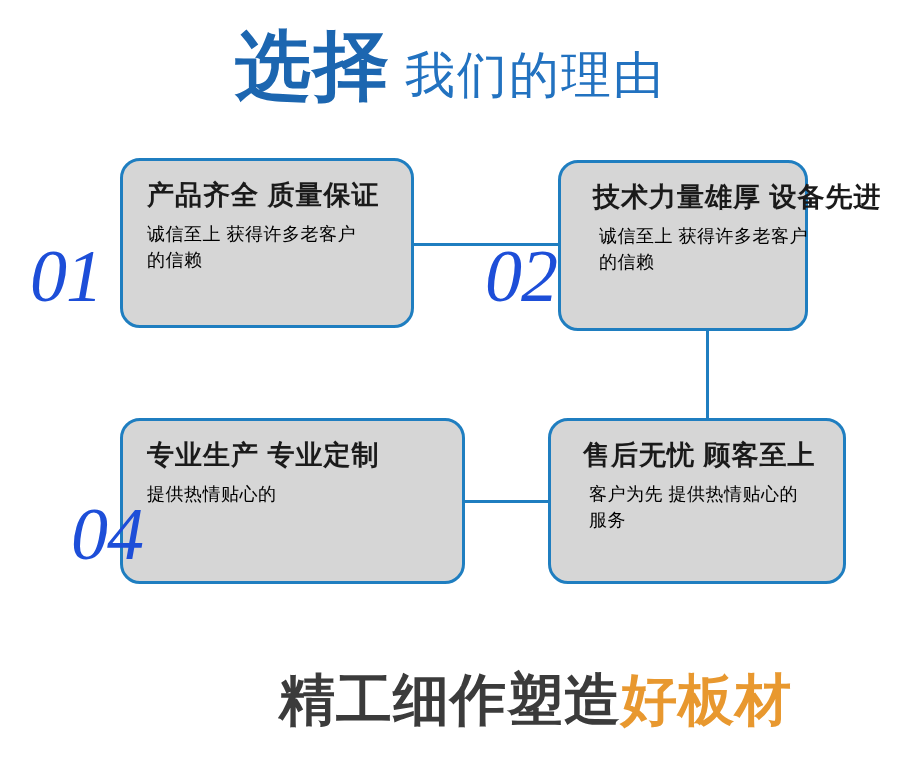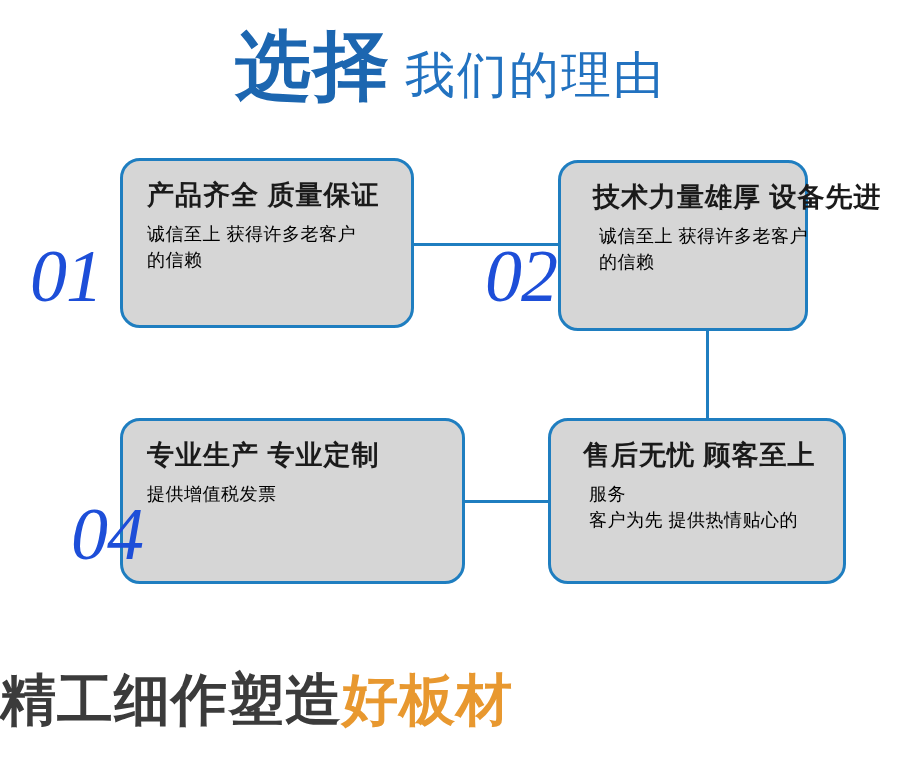--- a/index.html
+++ b/index.html
@@ -115,21 +115,21 @@
   .num-02 { left: 465px; top: 239px; margin-left: 20px; }
   .num-04 { left: 43px; top: 497px; margin-left: 28px; }
   .num-03 { left: 465px; top: 497px; }
 
   
   .tagline {
     position: absolute;
     left: 0;
     top: 672px;
     width: 792px;
-    text-align: left;
+    text-align: right;
     white-space: nowrap;
   }
   .tagline-dark {
     font-size: 56px;
     font-weight: bold;
     color: #3b3b3b;
     letter-spacing: 1px;
     line-height: 1;
     vertical-align: baseline;
   }
@@ -169,30 +169,30 @@
     <div class="card-body">
       <span class="line">诚信至上 获得许多老客户</span>
       <span class="line">的信赖</span>
     </div>
   </div>
   <div class="step-num num-02">02</div>
 
   <div class="card card-04">
     <div class="card-title">专业生产 专业定制</div>
     <div class="card-body">
-      <span class="line">提供增值税发票</span>
+      <span class="line">提供热情贴心的</span>
     </div>
   </div>
   <div class="step-num num-04">04</div>
 
   <div class="card card-03">
     <div class="card-title">售后无忧 顾客至上</div>
     <div class="card-body">
+      <span class="line">客户为先 提供热情贴心的</span>
       <span class="line">服务</span>
-      <span class="line">客户为先 提供热情贴心的</span>
     </div>
   </div>
 
   <div class="tagline">
     <span class="tagline-dark">精工细作塑造</span><span class="tagline-accent">好板材</span>
   </div>
 
 </div>
 
 </body></html>

